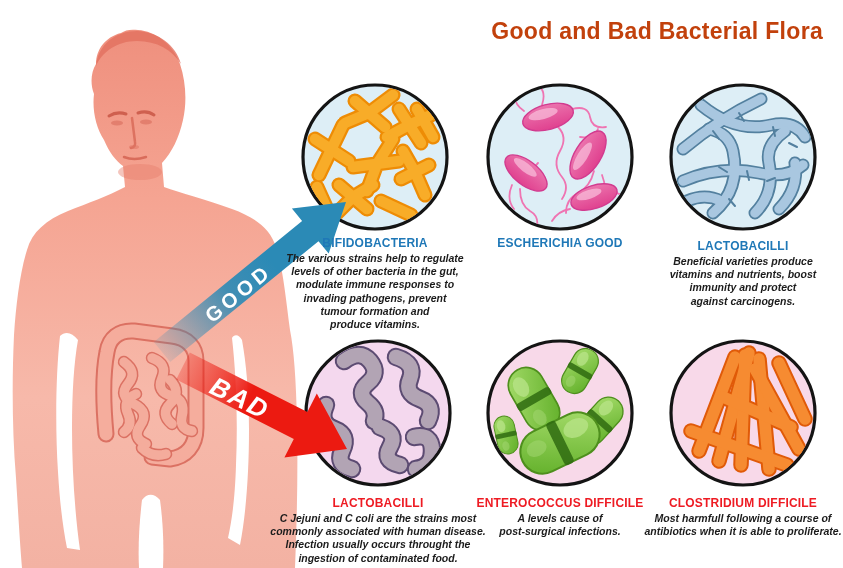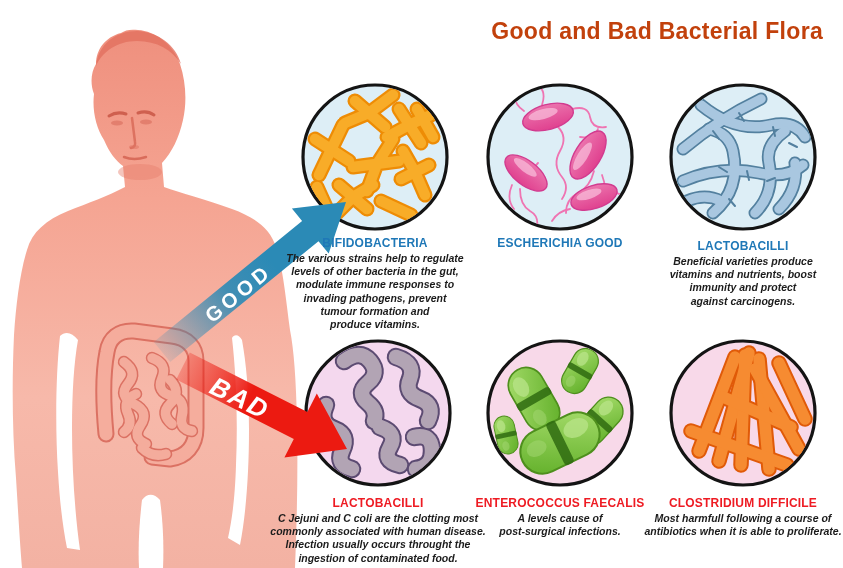--- a/index.html
+++ b/index.html
@@ -339,28 +339,28 @@
   <div class="panel good" style="left:633px;top:239px;width:220px">
     <h3>LACTOBACILLI</h3>
     <p>Beneficial varieties produce
 vitamins and nutrients, boost
 immunity and protect
 against carcinogens.</p>
   </div>
 
   <div class="panel bad" style="left:258px;top:496px;width:240px">
     <h3>LACTOBACILLI</h3>
-    <p>C Jejuni and C coli are the clotting most
+    <p>C Jejuni and C coli are the strains most
 commonly associated with human disease.
 Infection usually occurs throught the
 ingestion of contaminated food.</p>
   </div>
 
   <div class="panel bad" style="left:450px;top:496px;width:220px">
-    <h3>ENTEROCOCCUS FAECALIS</h3>
+    <h3>ENTEROCOCCUS DIFFICILE</h3>
     <p>A levels cause of
 post-surgical infections.</p>
   </div>
 
   <div class="panel bad" style="left:628px;top:496px;width:230px">
     <h3>CLOSTRIDIUM DIFFICILE</h3>
     <p>Most harmfull following a course of
 antibiotics when it is able to proliferate.</p>
   </div>
 

